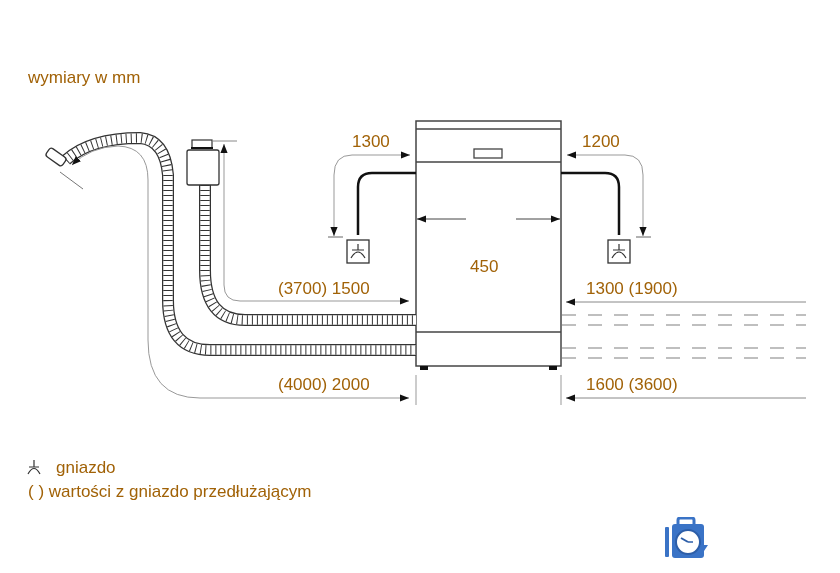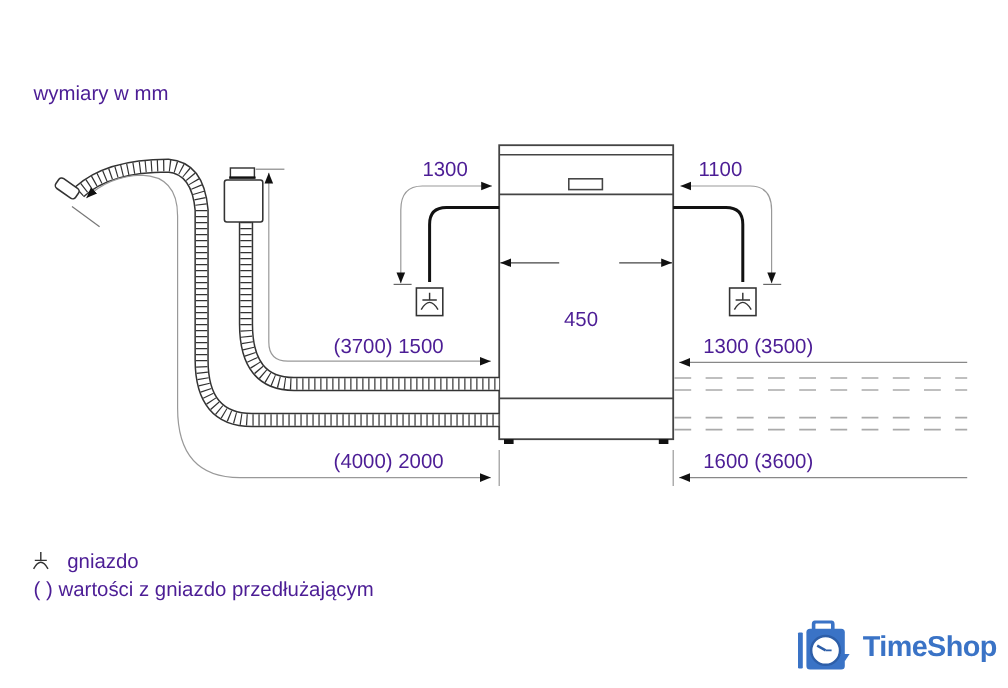--- a/index.html
+++ b/index.html
@@ -1,18 +1,18 @@
 <!DOCTYPE html>
 <html><head>
 <meta charset="utf-8">
 <style>
   html, body { margin: 0; padding: 0; background: #ffffff; }
   body { width: 840px; height: 573px; position: relative; overflow: hidden; font-family: "Liberation Sans", sans-serif; }
   .diagram { position: absolute; left: 0; top: 0; width: 840px; height: 573px; }
-  .txt { position: absolute; font-family: "Liberation Sans", sans-serif; color: #4c1d95; font-size: 17px; white-space: nowrap; line-height: 1; }
+  .txt { position: absolute; font-family: "Liberation Sans", sans-serif; color: #a16207; font-size: 17px; white-space: nowrap; line-height: 1; }
   .title { left: 28px; top: 69px; font-size: 17px; }
   .legend1 { left: 56px; top: 459px; }
   .legend2 { left: 28px; top: 483px; }
   .legend-sym { position: absolute; left: 27px; top: 458px; width: 14px; height: 18px; }
   .logo { position: absolute; left: 662px; top: 517px; width: 175px; height: 46px; }
   .logo-text { position: absolute; left: 57px; top: 9px; font-size: 24px; font-weight: bold; color: #3a73c6; font-family: "Liberation Sans", sans-serif; letter-spacing: -0.5px; }
 </style>
 </head>
 <body>
 
@@ -93,36 +93,35 @@
     <line x1="562" y1="348" x2="806" y2="348" stroke="#aaa" stroke-width="1.3" stroke-dasharray="14 12"></line>
     <line x1="562" y1="358" x2="806" y2="358" stroke="#aaa" stroke-width="1.3" stroke-dasharray="14 12"></line>
     <line x1="566" y1="398" x2="806" y2="398" stroke="#888" stroke-width="1" marker-start="url(#arr)"></line>
   </g>
 </svg>
 
 <div class="txt title">wymiary w mm</div>
 
 <div class="txt" style="left:470px; top:211px;margin-top:47px;">450</div>
 <div class="txt" style="left:352px; top:133px;">1300</div>
-<div class="txt" style="left:582px; top:133px;">1100</div>
+<div class="txt" style="left:582px; top:133px;">1200</div>
 <div class="txt" style="left:278px; top:280px;text-align:right;">(3700) 1500</div>
-<div class="txt" style="left:586px; top:280px;">1300 (3500)</div>
+<div class="txt" style="left:586px; top:280px;">1300 (1900)</div>
 <div class="txt" style="left:278px; top:376px;">(4000) 2000</div>
 <div class="txt" style="left:586px; top:376px;">1600 (3600)</div>
 
 <svg class="legend-sym" viewBox="0 0 14 18">
   <path d="M7,2 L7,9 M1,16 Q7,5 13,16 M2,9 L12,9" fill="none" stroke="#333" stroke-width="1.2"></path>
 </svg>
 <div class="txt legend1">gniazdo</div>
 <div class="txt legend2">( ) wartości z gniazdo przedłużającym</div>
 
 <div class="logo">
   <svg width="54" height="46" viewBox="0 0 54 46">
     <rect x="16" y="1" width="16" height="8" rx="2" fill="none" stroke="#3a73c6" stroke-width="3"></rect>
     <rect x="10" y="7" width="32" height="34" rx="3" fill="#3a73c6"></rect>
     <rect x="3" y="10" width="4" height="30" rx="1" fill="#3a73c6"></rect>
     <circle cx="26" cy="25" r="12" fill="#fff" stroke="#2d5ea8" stroke-width="2"></circle>
     <line x1="26" y1="25" x2="19" y2="21" stroke="#2d5ea8" stroke-width="2"></line>
     <line x1="26" y1="25" x2="31" y2="25" stroke="#2d5ea8" stroke-width="1.5"></line>
     <path d="M38,28 L46,28 L42,34 z" fill="#3a73c6"></path>
   </svg>
-  <div class="logo-text">TimeShop</div>
 </div>
 
 </body></html>

